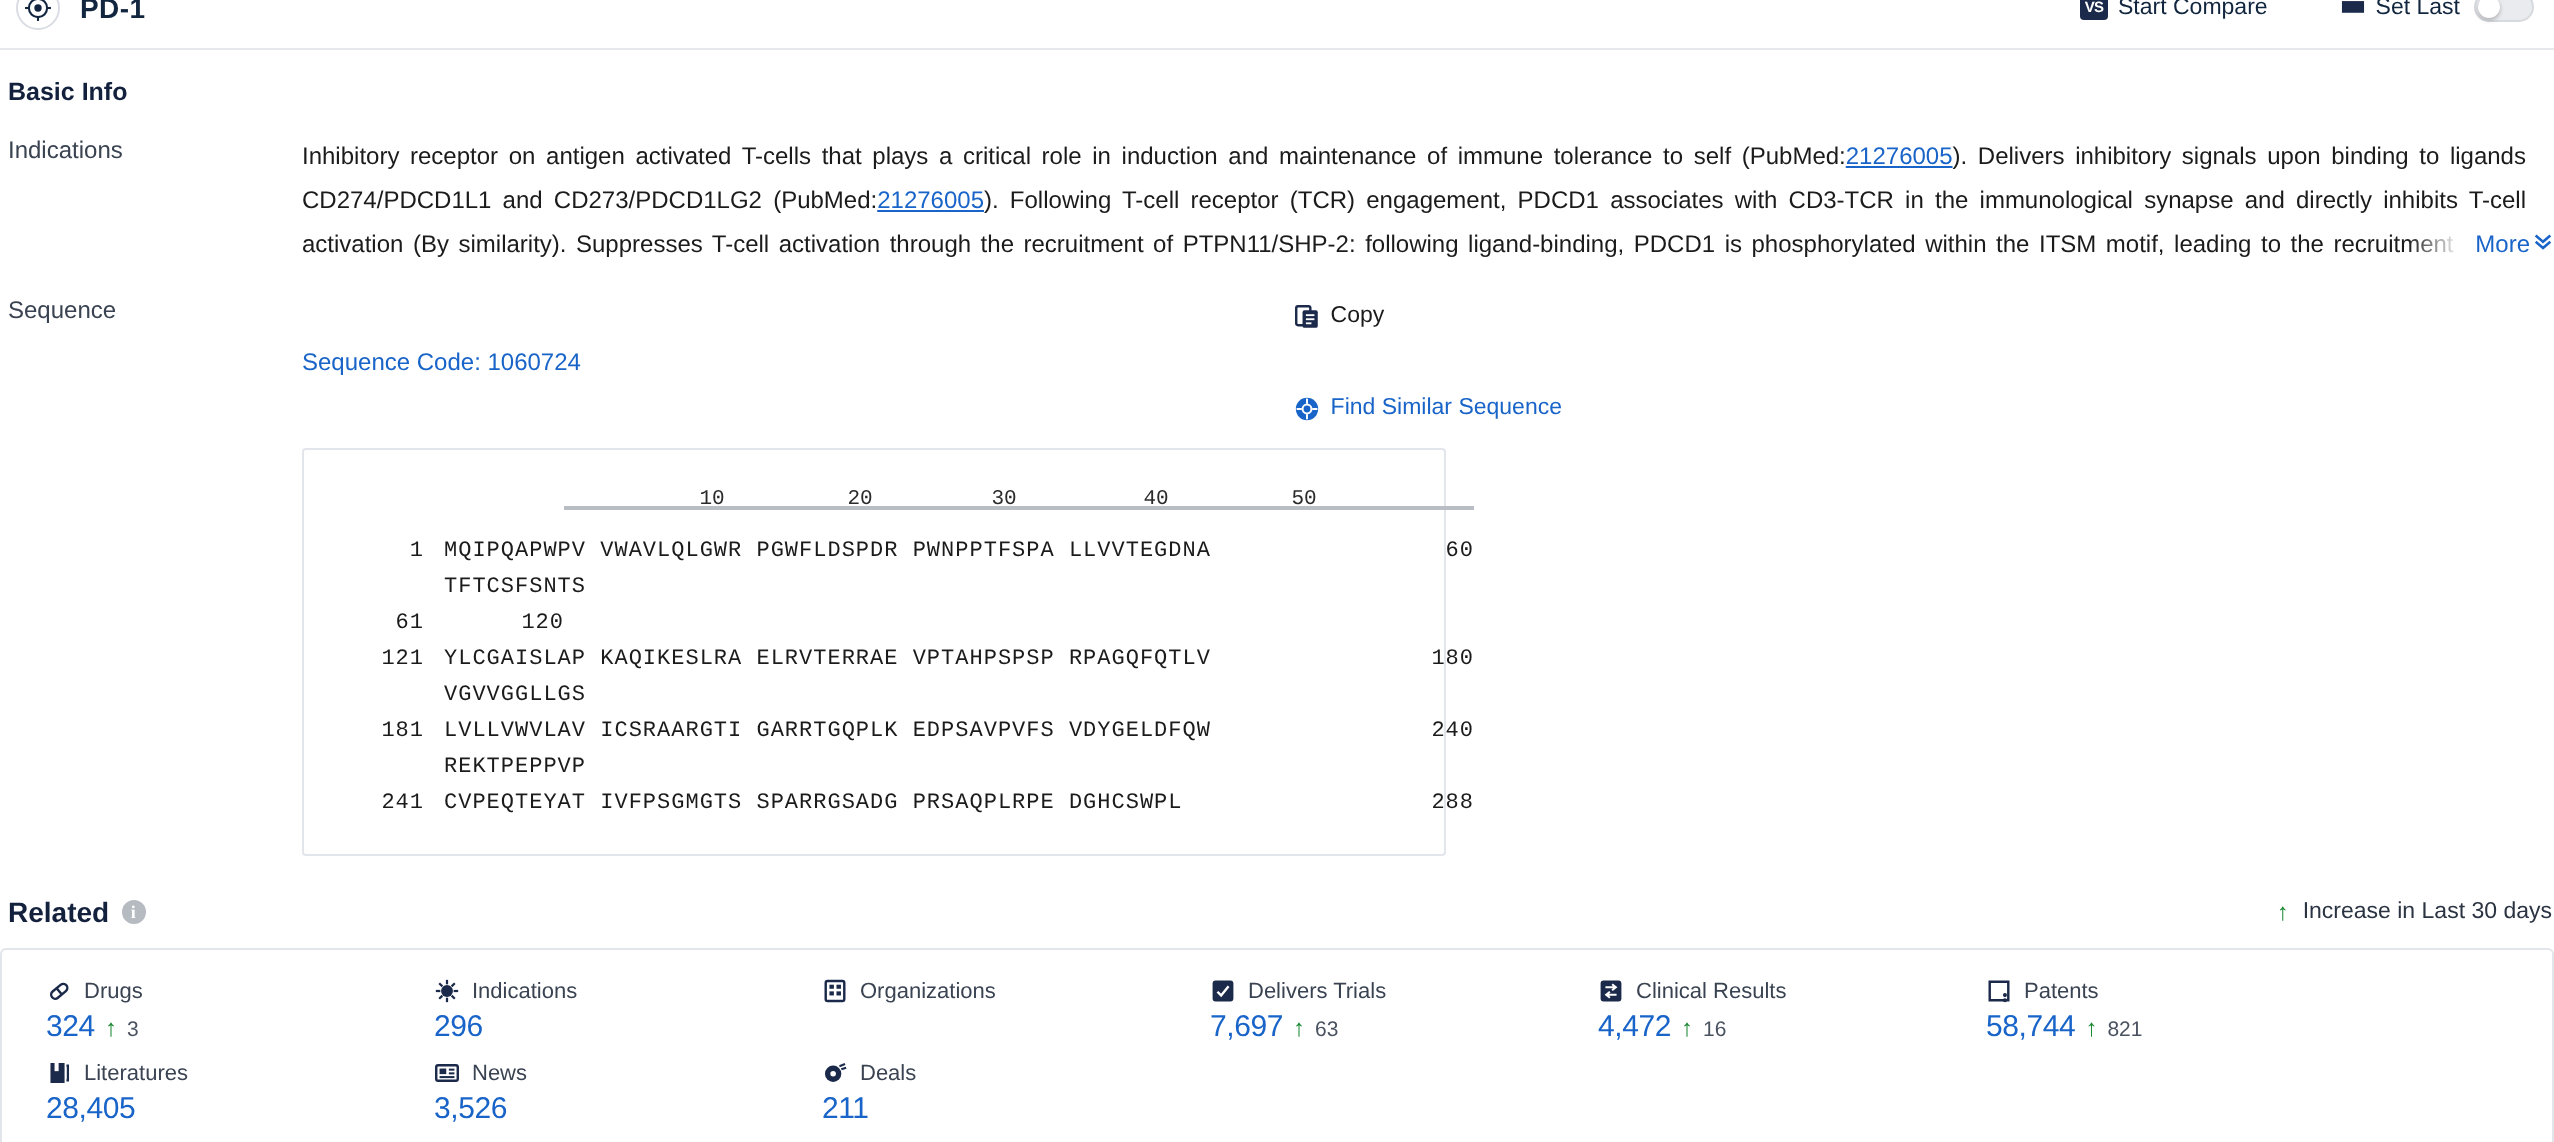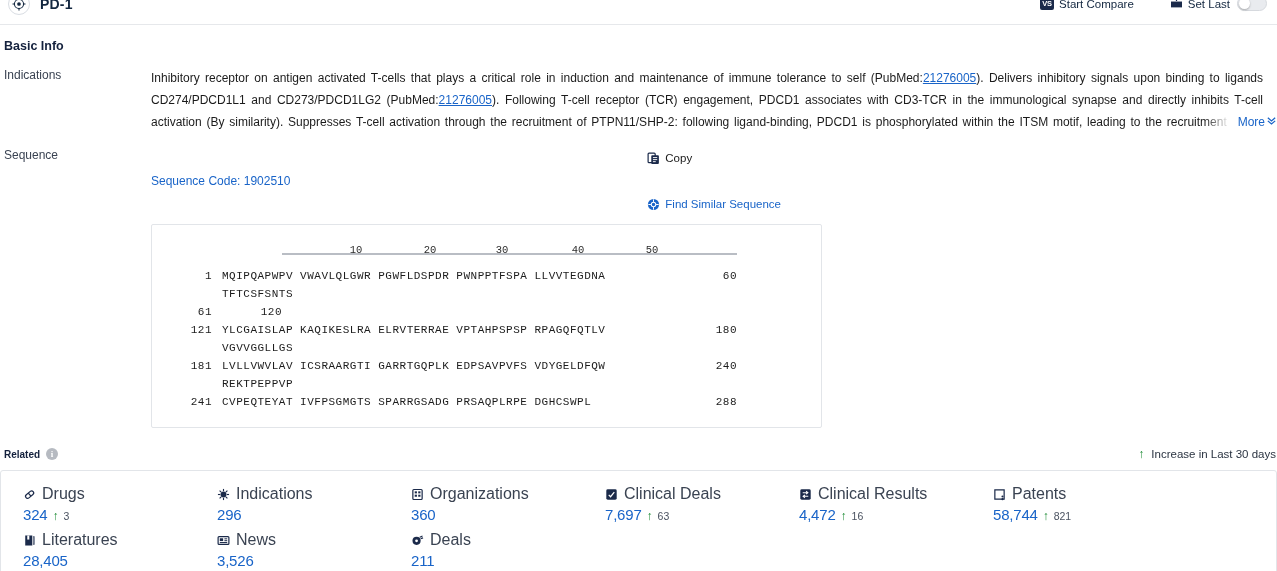--- a/index.html
+++ b/index.html
@@ -132,21 +132,21 @@
     font-size: 12px;
   }
   .seq-code { color: #1964c8; cursor: pointer; }
   .seq-tools { margin-left: auto; display: flex; gap: 24px; padding-right: 486px; flex-direction: column; }
   .seq-tool { display: flex; align-items: center; gap: 5px; cursor: pointer; font-size: 11.5px; }
   .seq-tool.copy { color: #1b1b1b; }
   .seq-tool.find { color: #1964c8; }
 
   .seq-box {
     margin-top: 9px;
-    width: 671px;
+    width: 572px;
     border: 1px solid #e2e5e9;
     border-radius: 2px;
     background: #fff;
     padding: 14px 18px 16px 18px;
     font-family: "Liberation Mono", "DejaVu Sans Mono", monospace;
     font-size: 11px;
     color: #1b1b1b;
   }
   .ruler-line { display: flex; }
   .ruler-pad { width: 112px; flex: 0 0 112px; }
@@ -172,21 +172,21 @@
   .seq-idx-l { width: 52px; flex: 0 0 52px; text-align: right; padding-right: 10px; }
   .seq-chunks { width: 455px; flex: 0 0 455px; }
   .seq-idx-r { width: 60px; flex: 0 0 60px; text-align: right; }
 
   
   .rel-head {
     display: flex;
     align-items: center;
     padding: 20px 0 0 4px;
   }
-  .rel-title { font-size: 10px; font-weight: bold; color: #14213d; }
+  .rel-title { font-size: 14px; font-weight: bold; color: #14213d; }
   .info-dot {
     width: 12px; height: 12px;
     border-radius: 50%;
     background: #b6bac1;
     color: #fff;
     font-size: 9px;
     font-weight: bold;
     display: flex; align-items: center; justify-content: center;
     margin-left: 6px;
     font-family: "Liberation Serif", serif;
@@ -205,21 +205,21 @@
     margin-top: 10px;
     border: 1px solid #e2e5e9;
     border-radius: 3px;
     background: #fff;
     padding: 14px 0 14px 0;
     display: flex;
     flex-wrap: wrap;
   }
   .stat { width: 194px; padding-left: 22px; margin-bottom: 8px; }
   .stat-head { display: flex; align-items: center; gap: 6px; }
-  .stat-label { font-size: 16px; color: #3a4352; }
+  .stat-label { font-size: 11px; color: #3a4352; }
   .stat-val {
     margin-top: 3px;
     display: flex;
     align-items: baseline;
     gap: 5px;
   }
   .stat-num {
     font-size: 15px;
     color: #1964c8;
     font-weight: normal;
@@ -285,21 +285,21 @@
         </span>
       </div>
     </div>
   </div>
 
   <div class="info-row" style="padding-top:14px;">
     <div class="info-label">Sequence</div>
     <div class="info-value">
 
       <div class="seq-head">
-        <span class="seq-code">Sequence Code: 1902510</span>
+        <span class="seq-code">Sequence Code: 1060724</span>
         <div class="seq-tools">
           <div class="seq-tool copy">
             <span>
               <svg class="ico" viewBox="0 0 14 14">
                 <rect x="1.2" y="1.2" width="7.6" height="10.2" rx="1" fill="none" stroke="#1b2a4a" stroke-width="1.3"></rect>
                 <rect x="4.6" y="3.4" width="8.2" height="9.4" rx="1" fill="#1b2a4a"></rect>
                 <line x1="6.4" y1="6" x2="11" y2="6" stroke="#fff" stroke-width="1"></line>
                 <line x1="6.4" y1="8.2" x2="11" y2="8.2" stroke="#fff" stroke-width="1"></line>
                 <line x1="6.4" y1="10.4" x2="9.4" y2="10.4" stroke="#fff" stroke-width="1"></line>
               </svg>
@@ -424,34 +424,31 @@
           <svg class="ico" viewBox="0 0 14 14">
               <rect x="2" y="1.6" width="10" height="10.8" rx="1" fill="none" stroke="#1b2a4a" stroke-width="1.3"></rect>
               <rect x="4" y="3.6" width="2.4" height="2.2" fill="#1b2a4a"></rect>
               <rect x="7.8" y="3.6" width="2.4" height="2.2" fill="#1b2a4a"></rect>
               <rect x="4" y="7.2" width="2.4" height="2.2" fill="#1b2a4a"></rect>
               <rect x="7.8" y="7.2" width="2.4" height="2.2" fill="#1b2a4a"></rect>
             </svg>
         </span>
         <span class="stat-label">Organizations</span>
       </div>
-      <div class="stat-val">
-        <span class="stat-num">360</span>
-      </div>
     </div>
 
     <div class="stat">
       <div class="stat-head">
         <span>
           <svg class="ico" viewBox="0 0 14 14">
               <rect x="1.4" y="1.4" width="11.2" height="11.2" rx="1.6" fill="#1b2a4a"></rect>
               <path d="M4 7.4 L6 9.4 L10 4.4" stroke="#fff" stroke-width="1.3" fill="none"></path>
             </svg>
         </span>
-        <span class="stat-label">Clinical Deals</span>
+        <span class="stat-label">Delivers Trials</span>
       </div>
       <div class="stat-val">
         <span class="stat-num">7,697</span>
         <span class="arrow-up">↑</span>
         <span class="stat-delta">63</span>
       </div>
     </div>
 
     <div class="stat">
       <div class="stat-head">

